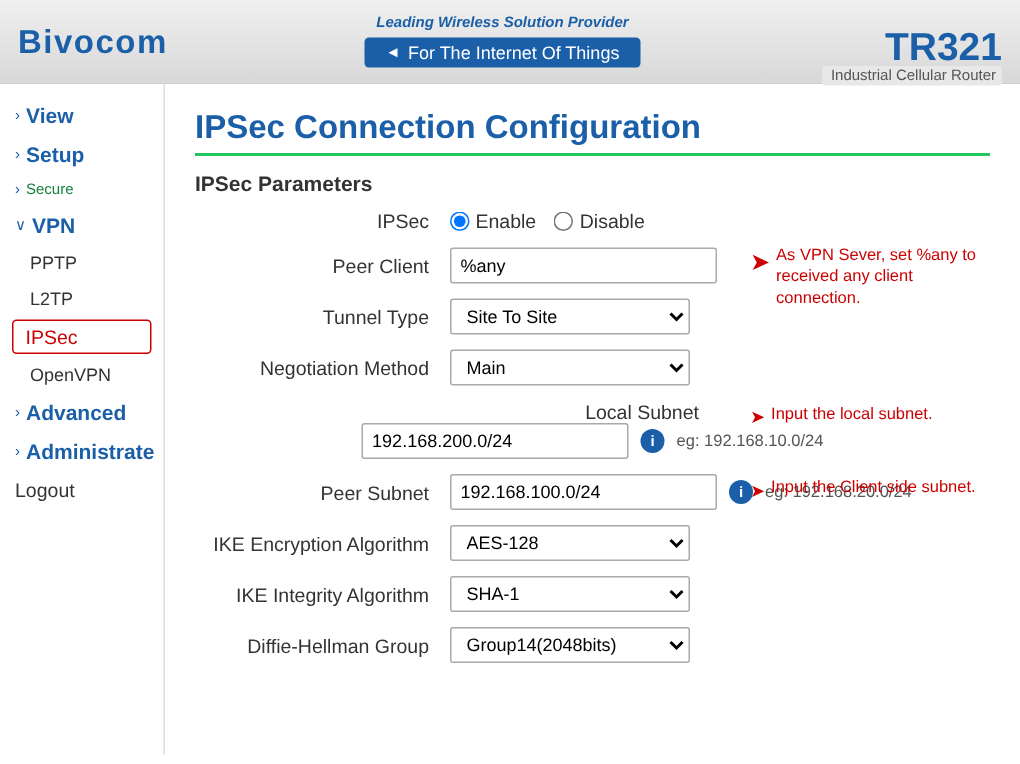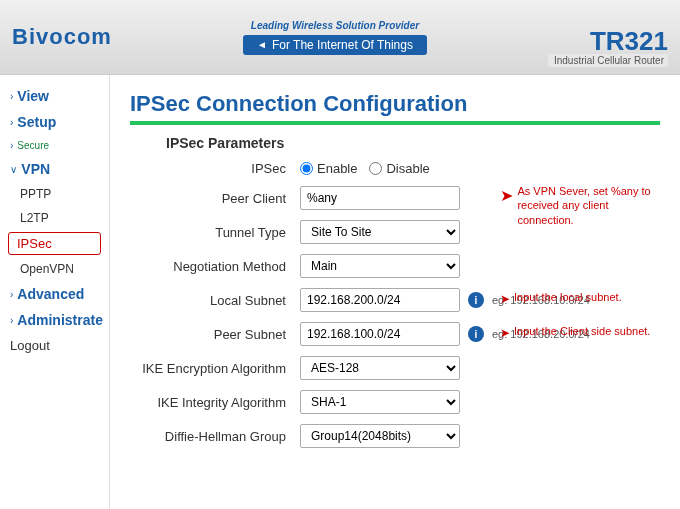--- a/index.html
+++ b/index.html
@@ -5,21 +5,21 @@
     * { box-sizing: border-box; margin: 0; padding: 0; }
     body { font-family: Arial, sans-serif; font-size: 13px; color: #333; background: #fff; width: 680px; height: 509px; overflow: hidden; }
 
     
     .header {
       display: flex;
       align-items: center;
       background: linear-gradient(to bottom, #f0f0f0, #d8d8d8);
       padding: 8px 12px;
       border-bottom: 1px solid #ccc;
-      height: 75px;
+      height: 56px;
     }
     .logo-area {
       display: flex;
       flex-direction: column;
       min-width: 110px;
     }
     .logo-text {
       font-size: 22px;
       font-weight: bold;
       color: #1a5fa8;
@@ -100,29 +100,28 @@
     .main {
       flex: 1;
       padding: 16px 20px;
       overflow-y: auto;
     }
     .page-title {
       font-size: 22px;
       font-weight: bold;
       color: #1a5fa8;
       margin-bottom: 10px;
-      border-bottom: 4px solid #22c55e;
+      border-bottom: 2px solid #22c55e;
       padding-bottom: 4px;
     }
     .section-title {
       font-size: 14px;
       font-weight: bold;
       color: #333;
       margin-bottom: 10px;
-      margin-left: 36px;
     }
 
     
     .form-row {
       display: flex;
       align-items: center;
       margin-bottom: 10px;
       position: relative;
     }
     .form-label {
@@ -155,21 +154,21 @@
       font-size: 12px;
       border-radius: 2px;
       background: #fff;
       height: 24px;
     }
     select {
       width: 160px;
       appearance: auto;
     }
     .text-input {
-      width: 160px;
+      width: 178px;
     }
     .info-icon {
       display: inline-flex;
       align-items: center;
       justify-content: center;
       width: 16px;
       height: 16px;
       background: #1a5fa8;
       border-radius: 50%;
       color: #fff;
@@ -306,21 +305,21 @@
     <div class="form-row">
       <div class="form-label">Negotiation Method</div>
       <div class="form-control-area">
         <select>
           <option>Main</option>
           <option>Aggressive</option>
         </select>
       </div>
     </div>
 
-    <div class="form-row" style="position:relative;">
+    <div class="form-row" style="position:relative;flex-direction:column;">
       <div class="form-label">Local Subnet</div>
       <div class="form-control-area">
         <input type="text" class="text-input" value="192.168.200.0/24" style="">
         <span class="info-icon">i</span>
         <span style="color:#555;font-size:11px;">eg: 192.168.10.0/24</span>
       </div>
       <div class="annotation" style="top:2px;">
         <span class="annotation-arrow" style="font-size:12px;">➤</span>
         <span class="annotation-text">Input the local subnet.</span>
       </div>

